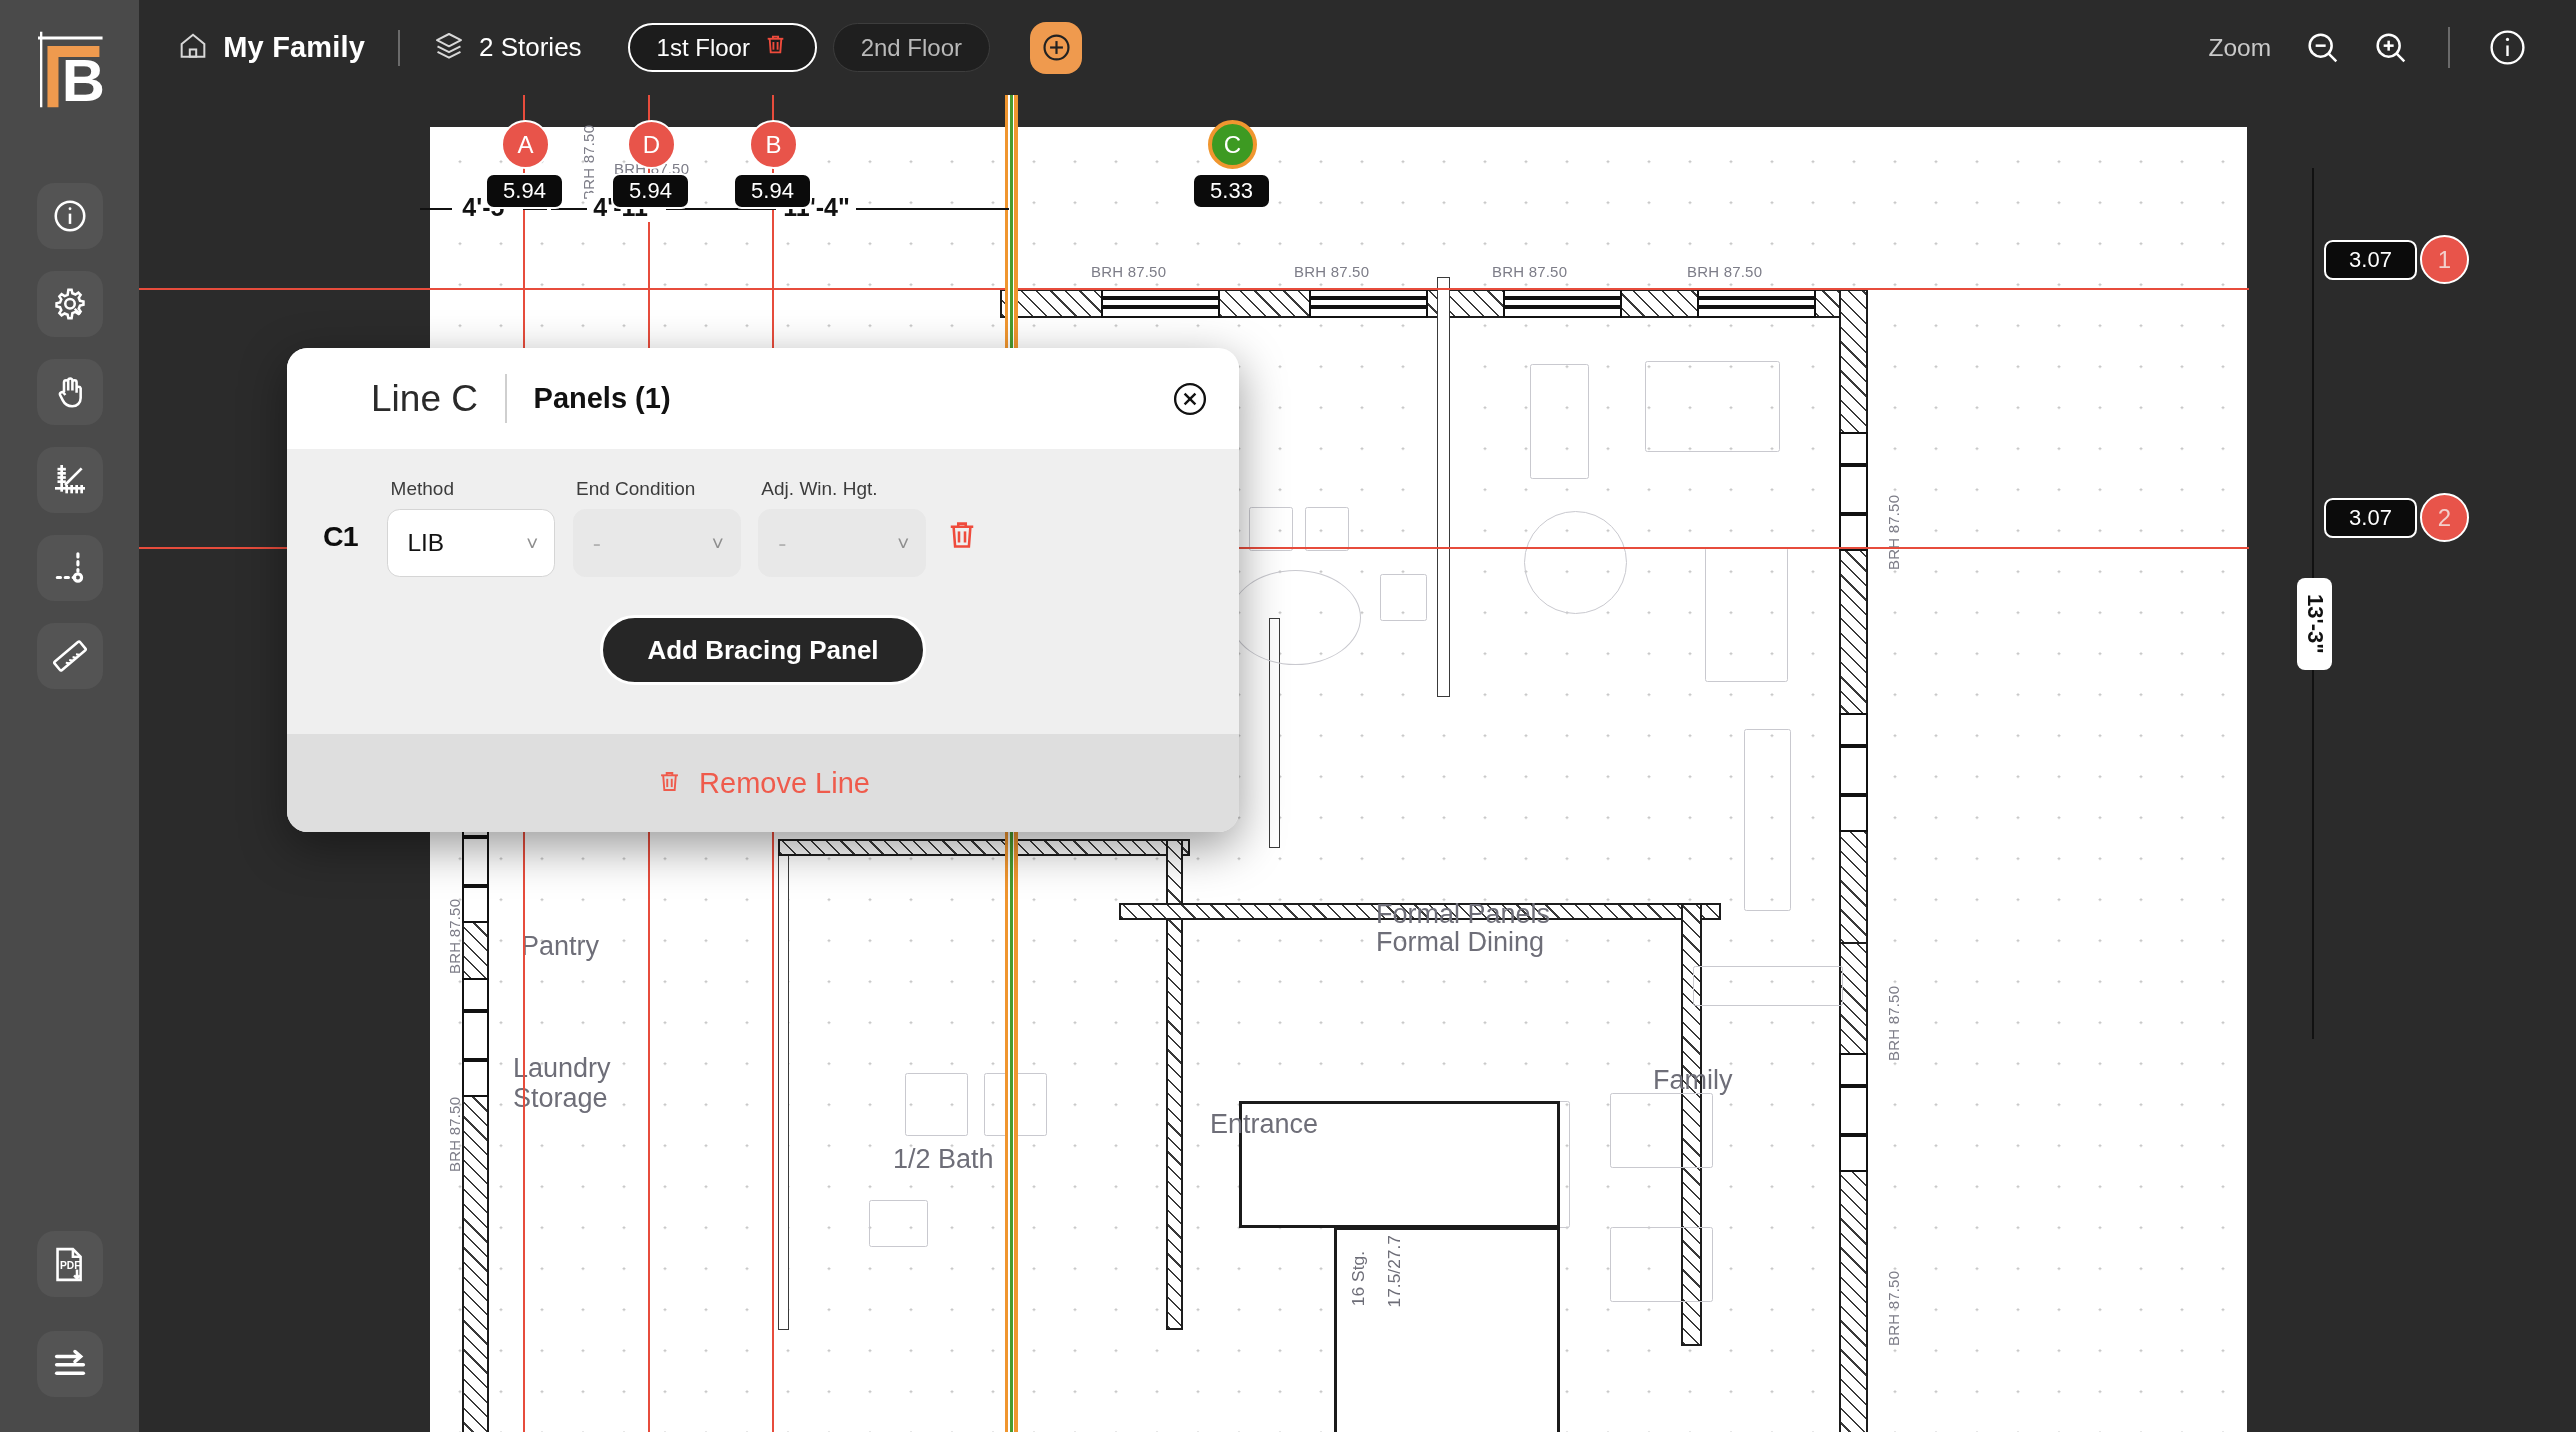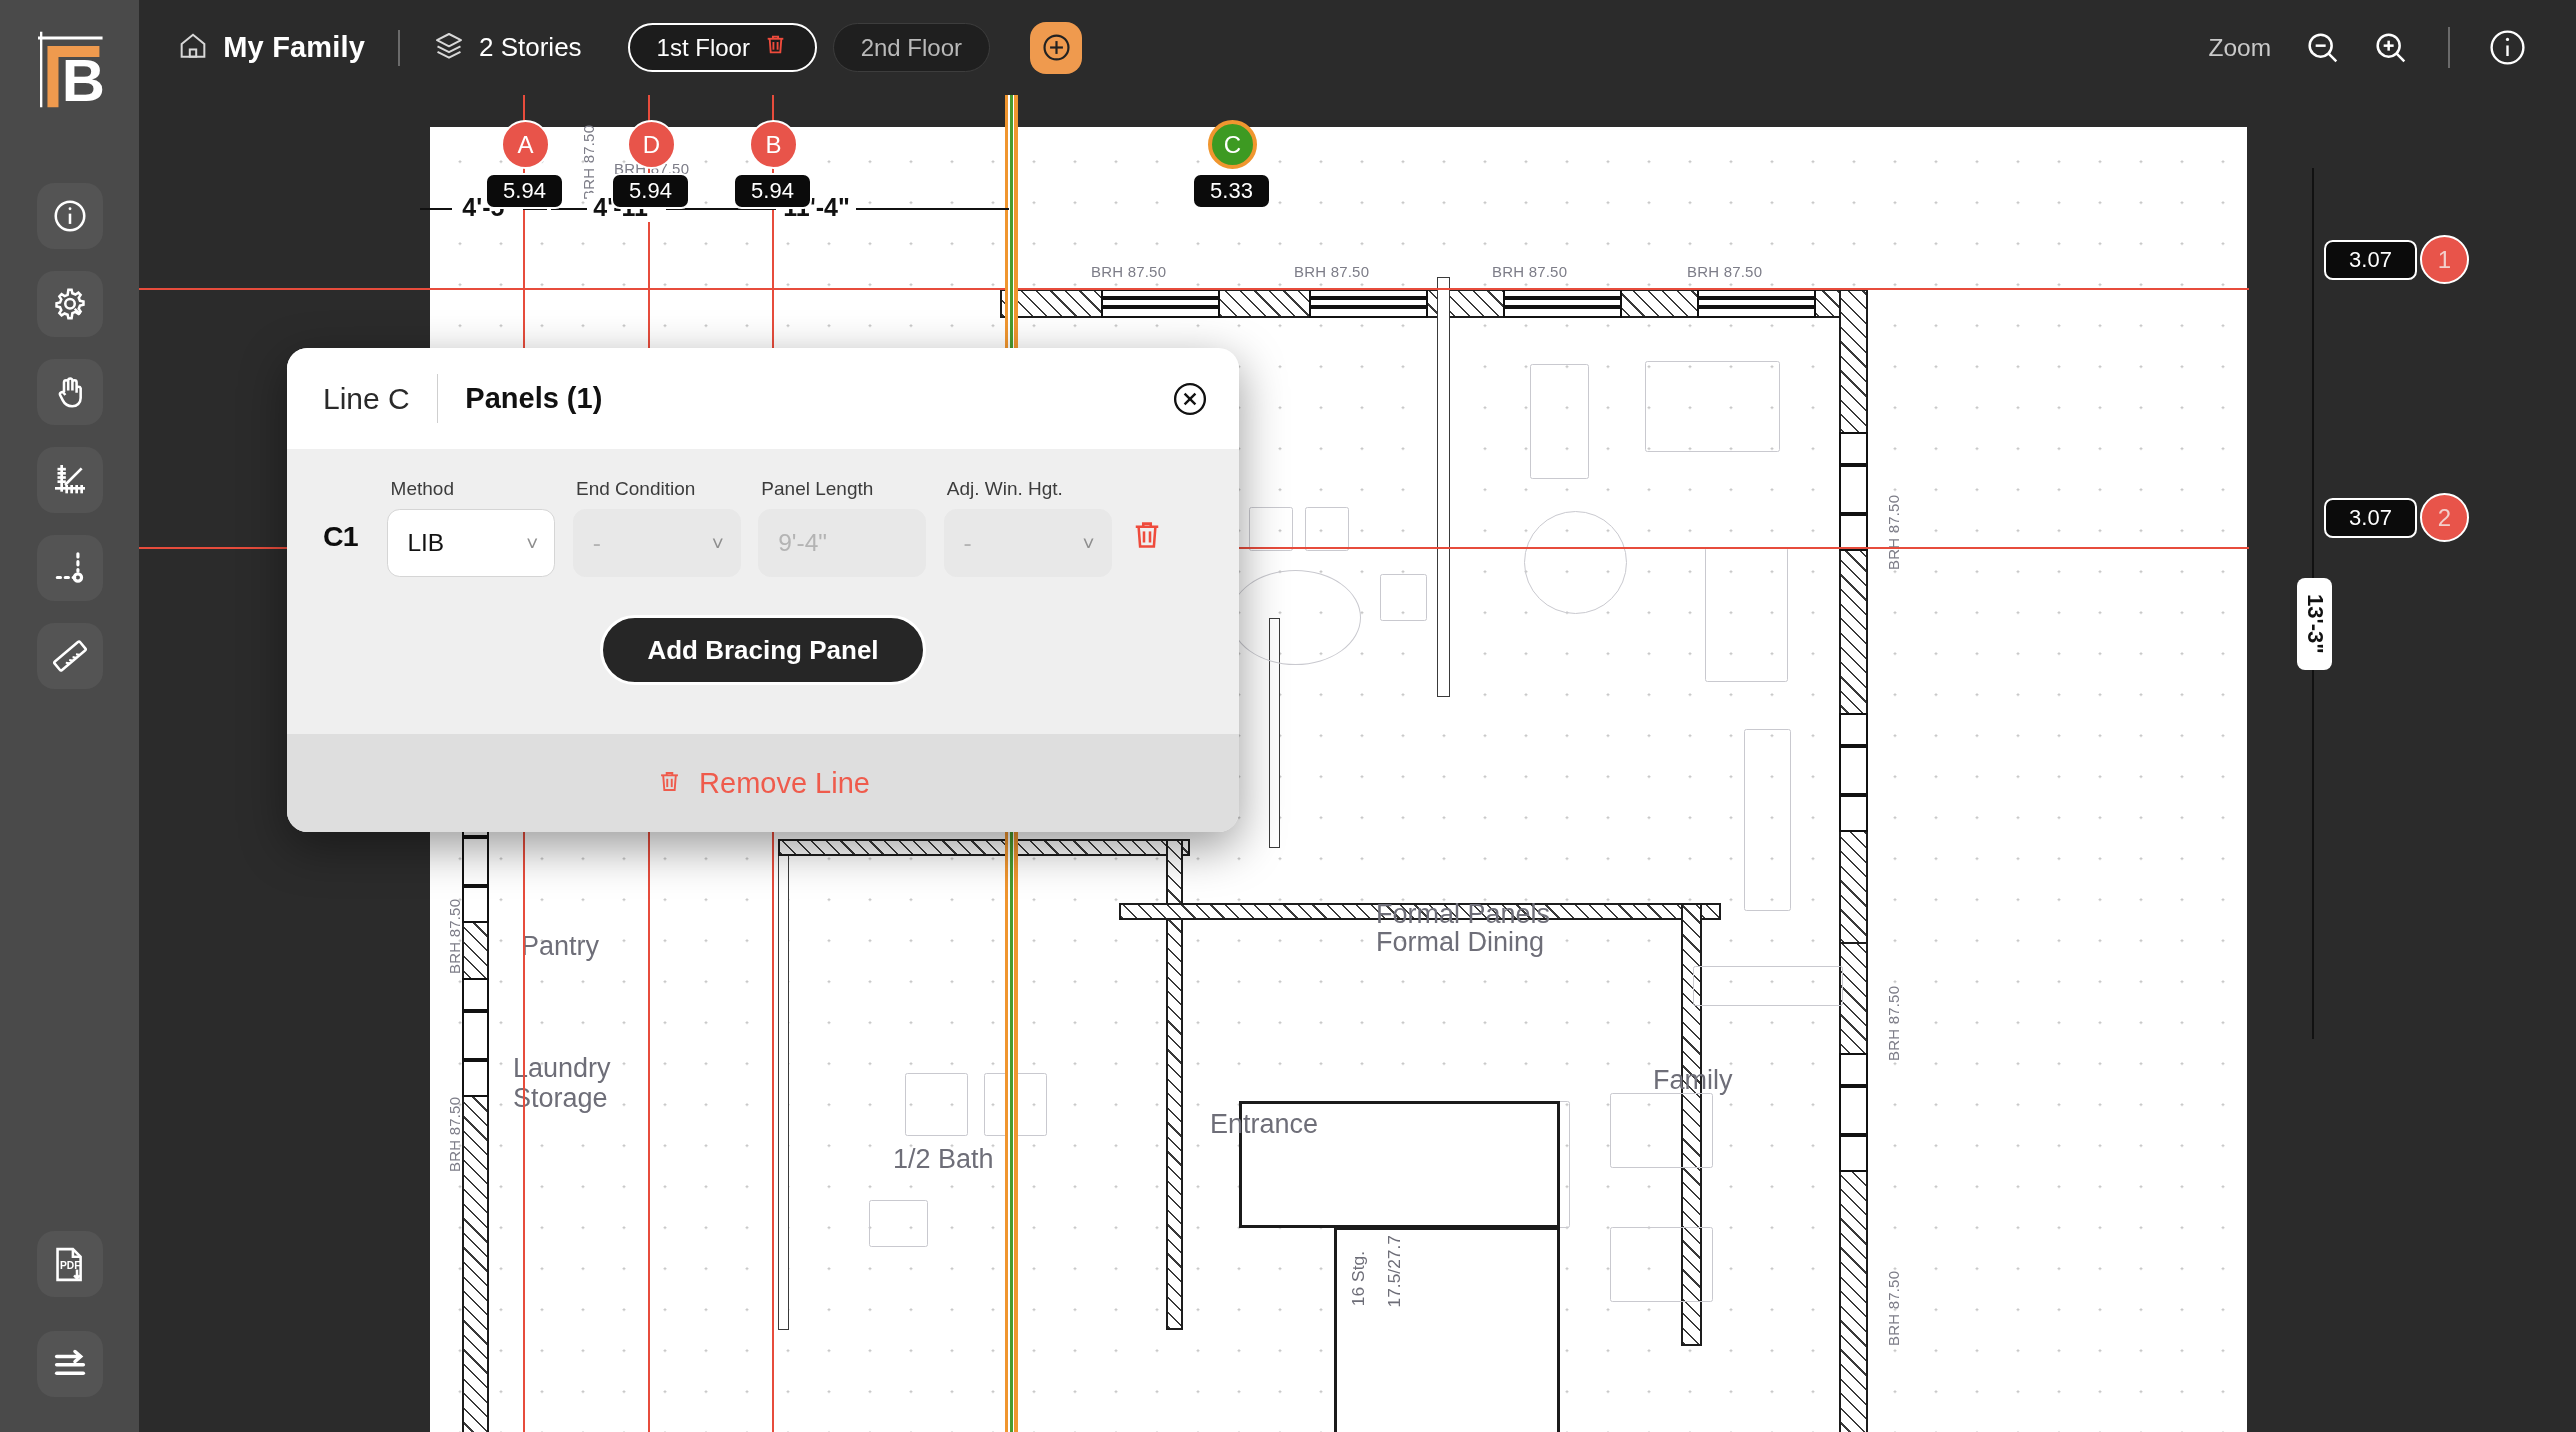--- a/index.html
+++ b/index.html
@@ -140,21 +140,21 @@
   .dialog {
     position: absolute; left: 287px; top: 348px; width: 952px;
     border-radius: 20.6px; overflow: hidden; z-index: 100;
     box-shadow: 0 14.2px 47px rgba(0,0,0,.40);
     background: #efefef;
   }
   .dlg-head {
     background:#fff; height: 101px; display:flex; align-items:center;
     padding: 0 36px; position: relative;
   }
-  .dlg-line { font-size: 30px; color: #2a2a2a; font-weight: 400; }
+  .dlg-line { font-size: 37px; color: #2a2a2a; font-weight: 400; margin-left: 48px; }
   .dlg-vsep { width:1.6px; height:49px; background:#cfcfcf; margin: 0 27px; }
   .dlg-panels { font-size: 29px; color: #111; font-weight: 700; }
   .dlg-close {
     position:absolute; right: 30px; top: 50%; transform: translateY(-50%);
     width: 38px; height:38px; cursor:pointer;
   }
   .dlg-body { background:#efefef; padding: 28.5px 36px 0 36px; }
   .field-row { display: flex; align-items: flex-end; gap: 17.4px; }
   .rowtag {
     font-size: 28.5px; font-weight: 800; color:#0d0d0d; width: 47px;
@@ -513,26 +513,20 @@
         </div>
 
         <div class="field">
           <div class="field-label">End Condition</div>
           <div class="ctrl sel-off">
             <span>-</span>
             <span class="chev">˅</span>
           </div>
         </div>
 
-        <div class="field">
-          <div class="field-label">Panel Length</div>
-          <div class="ctrl inp">
-            <span>9'-4"</span>
-          </div>
-        </div>
 
         <div class="field">
           <div class="field-label">Adj. Win. Hgt.</div>
           <div class="ctrl sel-off">
             <span>-</span>
             <span class="chev">˅</span>
           </div>
         </div>
 
         <div class="trash-row">

